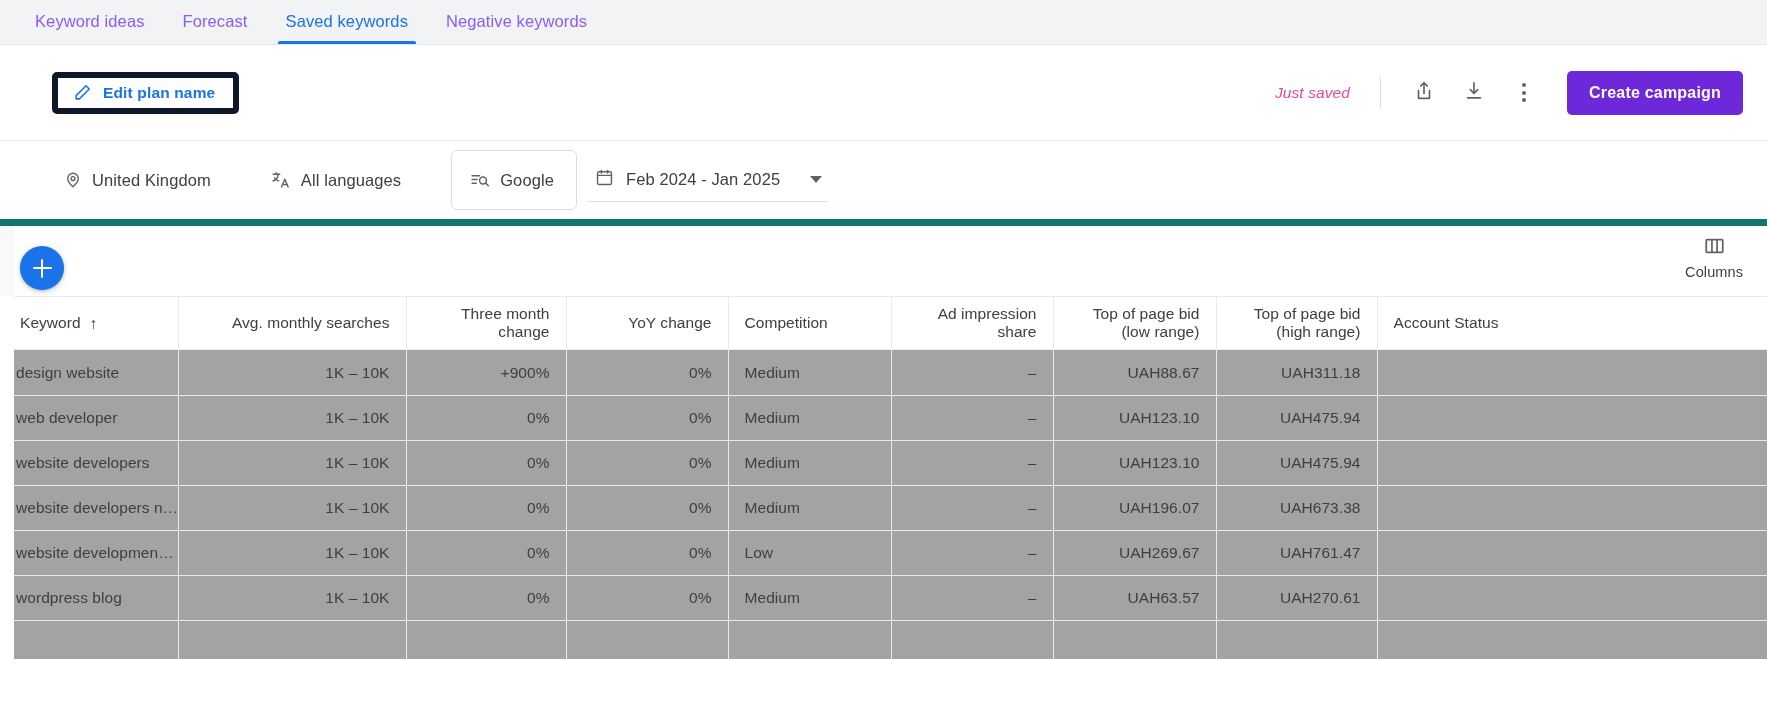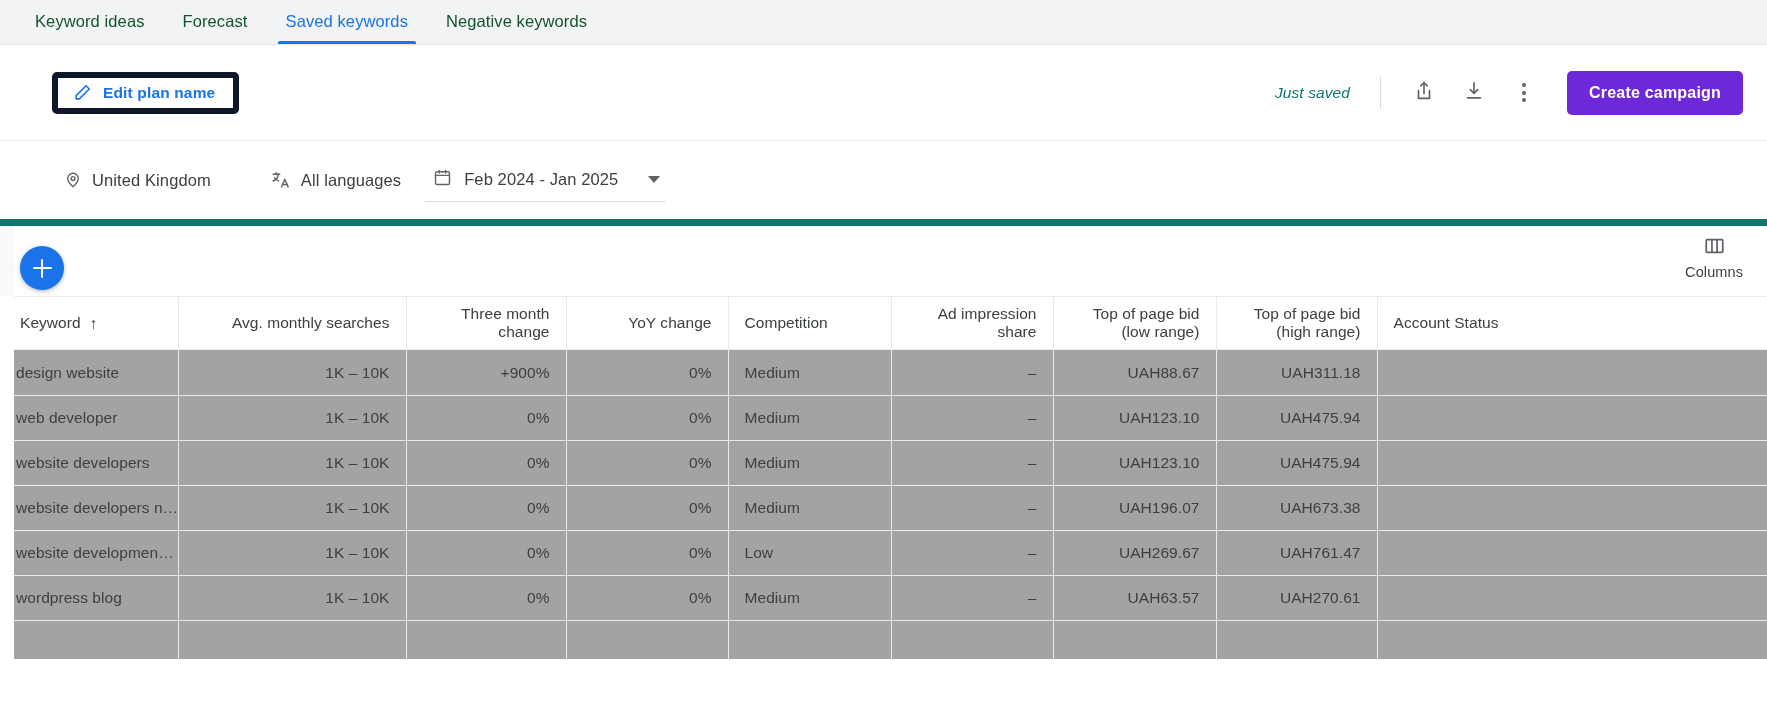--- a/index.html
+++ b/index.html
@@ -31,21 +31,21 @@
     padding-left: 16px;
     border-bottom: 1px solid #e4e6e8;
   }
   .tab {
     position: relative;
     height: 45px;
     display: flex;
     align-items: center;
     padding: 0 19px;
     font-size: 16.5px;
-    color: #14532d;
+    color: #8b5cf6;
     letter-spacing: 0.1px;
     cursor: pointer;
     white-space: nowrap;
   }
   .tab.active { color: #1a73e8; font-weight: 500; }
   .tab.active::after {
     content: "";
     position: absolute;
     left: 11px; right: 11px; bottom: 0;
     height: 3px;
@@ -79,21 +79,21 @@
     cursor: pointer;
     font-family: inherit;
   }
   .edit-plan-btn .ic { display: flex; }
 
   .spacer { flex: 1 1 auto; }
 
   .just-saved {
     font-size: 15.5px;
     font-style: italic;
-    color: #0f766e;
+    color: #ec4899;
     letter-spacing: .1px;
     white-space: nowrap;
   }
   .vdiv {
     width: 1px;
     height: 32px;
     background: #dadce0;
     margin: 0 22px 0 30px;
   }
   .icon-btn {
@@ -373,20 +373,32 @@
           <path d="M6.2 3.2V5"></path>
           <path d="M8.6 5c0 3.6-2.3 6.6-6.1 8.2"></path>
           <path d="M4.2 9.3c1 1.8 2.8 3.1 4.9 3.8"></path>
           <path d="M12.6 20.3l4-9.3 4 9.3"></path>
           <path d="M13.9 17.3h5.4"></path>
         </svg>
       </span>
       <span>All languages</span>
     </div>
 
+    <div class="filter-chip boxed">
+      <span class="ic">
+        <svg width="20" height="20" viewBox="0 0 24 24" fill="none" stroke="#5f6368" stroke-width="1.8" stroke-linecap="round" stroke-linejoin="round">
+          <path d="M2.5 7h9"></path>
+          <path d="M2.5 11.5h6"></path>
+          <path d="M2.5 16h5"></path>
+          <circle cx="15.6" cy="12.6" r="4.1"></circle>
+          <path d="M18.7 15.7L22 19"></path>
+        </svg>
+      </span>
+      <span>Google</span>
+    </div>
 
     <div class="daterange">
       <span class="ic">
         <svg width="19" height="19" viewBox="0 0 24 24" fill="none" stroke="#5f6368" stroke-width="1.8" stroke-linecap="round" stroke-linejoin="round">
           <rect x="3.2" y="4.8" width="17.6" height="16" rx="2"></rect>
           <path d="M3.2 9.3h17.6"></path>
           <path d="M8 3.2v3.2"></path>
           <path d="M16 3.2v3.2"></path>
         </svg>
       </span>

